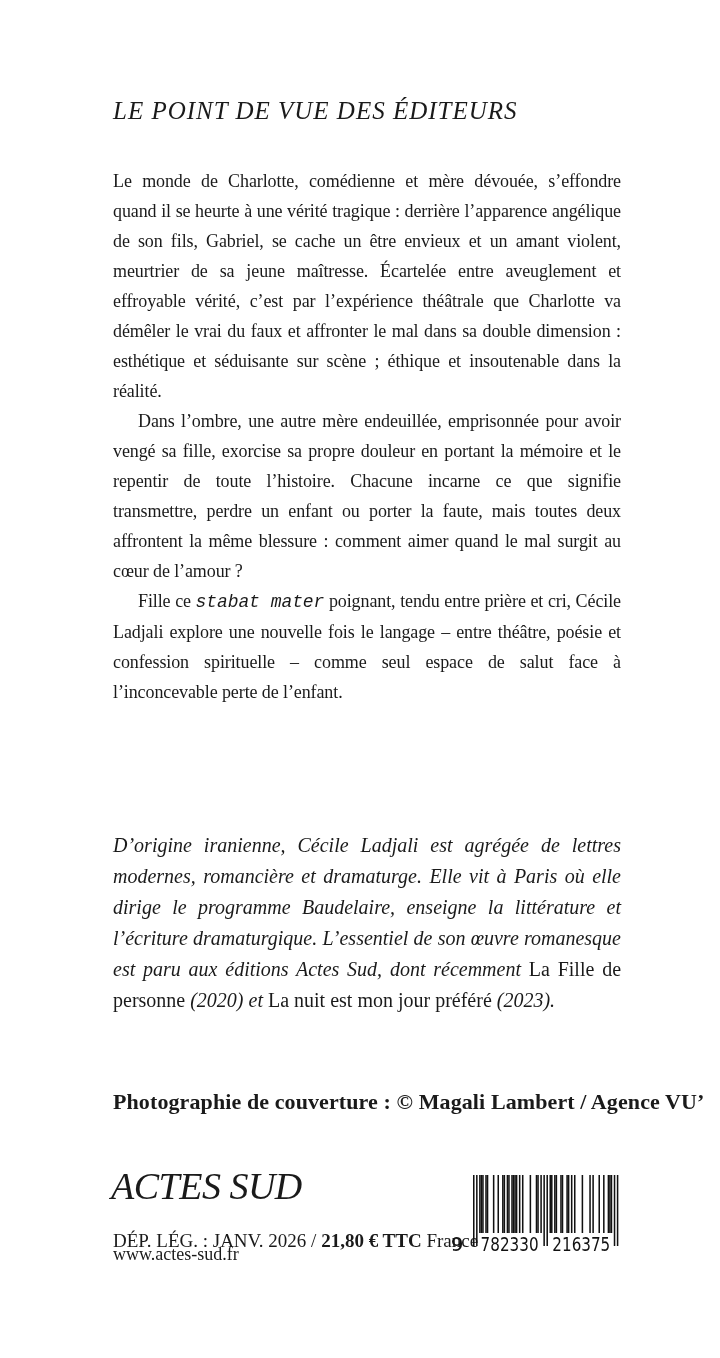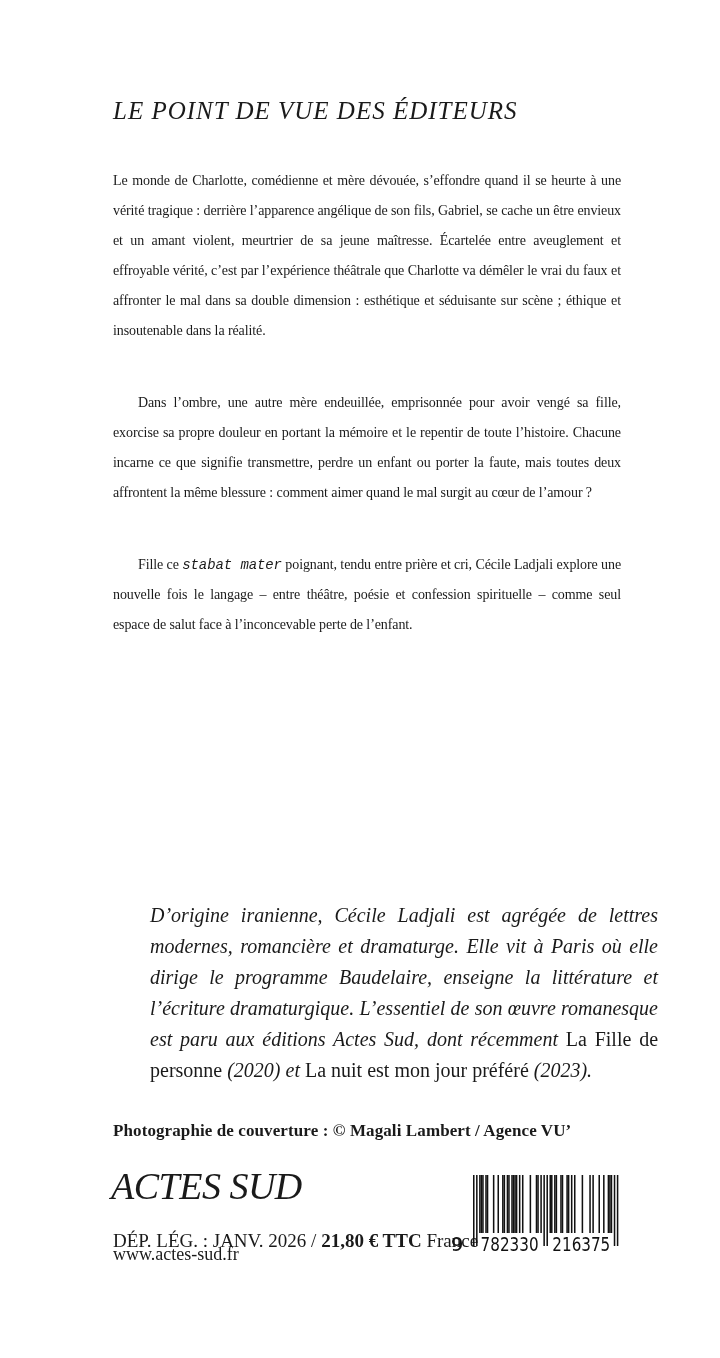--- a/index.html
+++ b/index.html
@@ -19,50 +19,49 @@
     font-size: 25px;
     font-style: italic;
     letter-spacing: 1px;
     white-space: nowrap;
   }
   .synopsis {
     position: absolute;
     left: 113px;
     top: 166px;
     width: 508px;
-    font-size: 14px;
+    font-size: 18px;
     line-height: 30px;
     letter-spacing: -0.1px;
   }
   .synopsis p.para {
     margin: 0;
     text-align: justify;
   }
-  .synopsis p.para.indent { text-indent: 25px; margin-top: 42px; }
+  .synopsis p.para.indent { text-indent: 25px; }
   .synopsis .alt { font-style: italic; font-family: Liberation Mono, monospace; }
   .bio {
     position: absolute;
     left: 113px;
-    top: 900px;
+    top: 830px;
     width: 508px;
     font-size: 20px;
     line-height: 31px;
-    margin-left: 37px;
   }
   .bio p.para {
     margin: 0;
     text-align: justify;
     font-style: italic;
   }
   .bio .alt { font-style: normal; }
   .credit {
     position: absolute;
     left: 113px;
-    top: 1121px;
-    font-size: 17px;
+    top: 1089px;
+    font-size: 22px;
     font-weight: bold;
     letter-spacing: 0.1px;
     white-space: nowrap;
   }
   .publisher-logo {
     position: absolute;
     left: 111px;
     top: 1167px;
     font-size: 38px;
     line-height: 38px;

